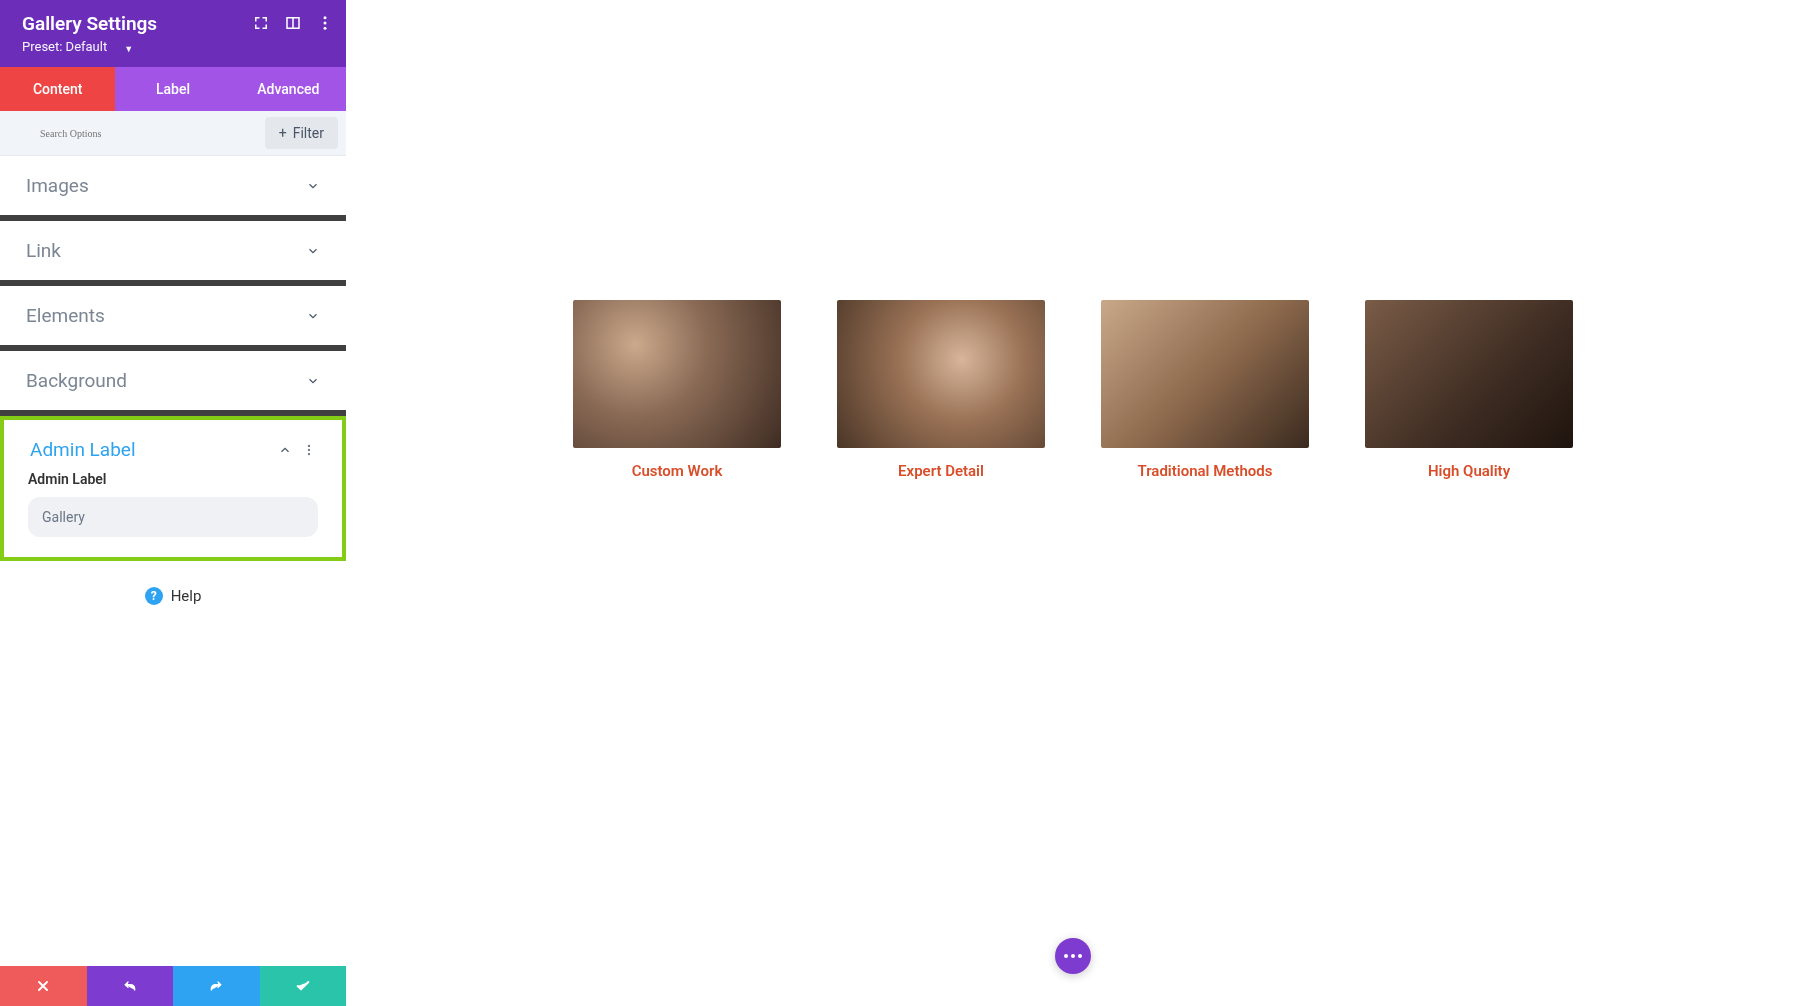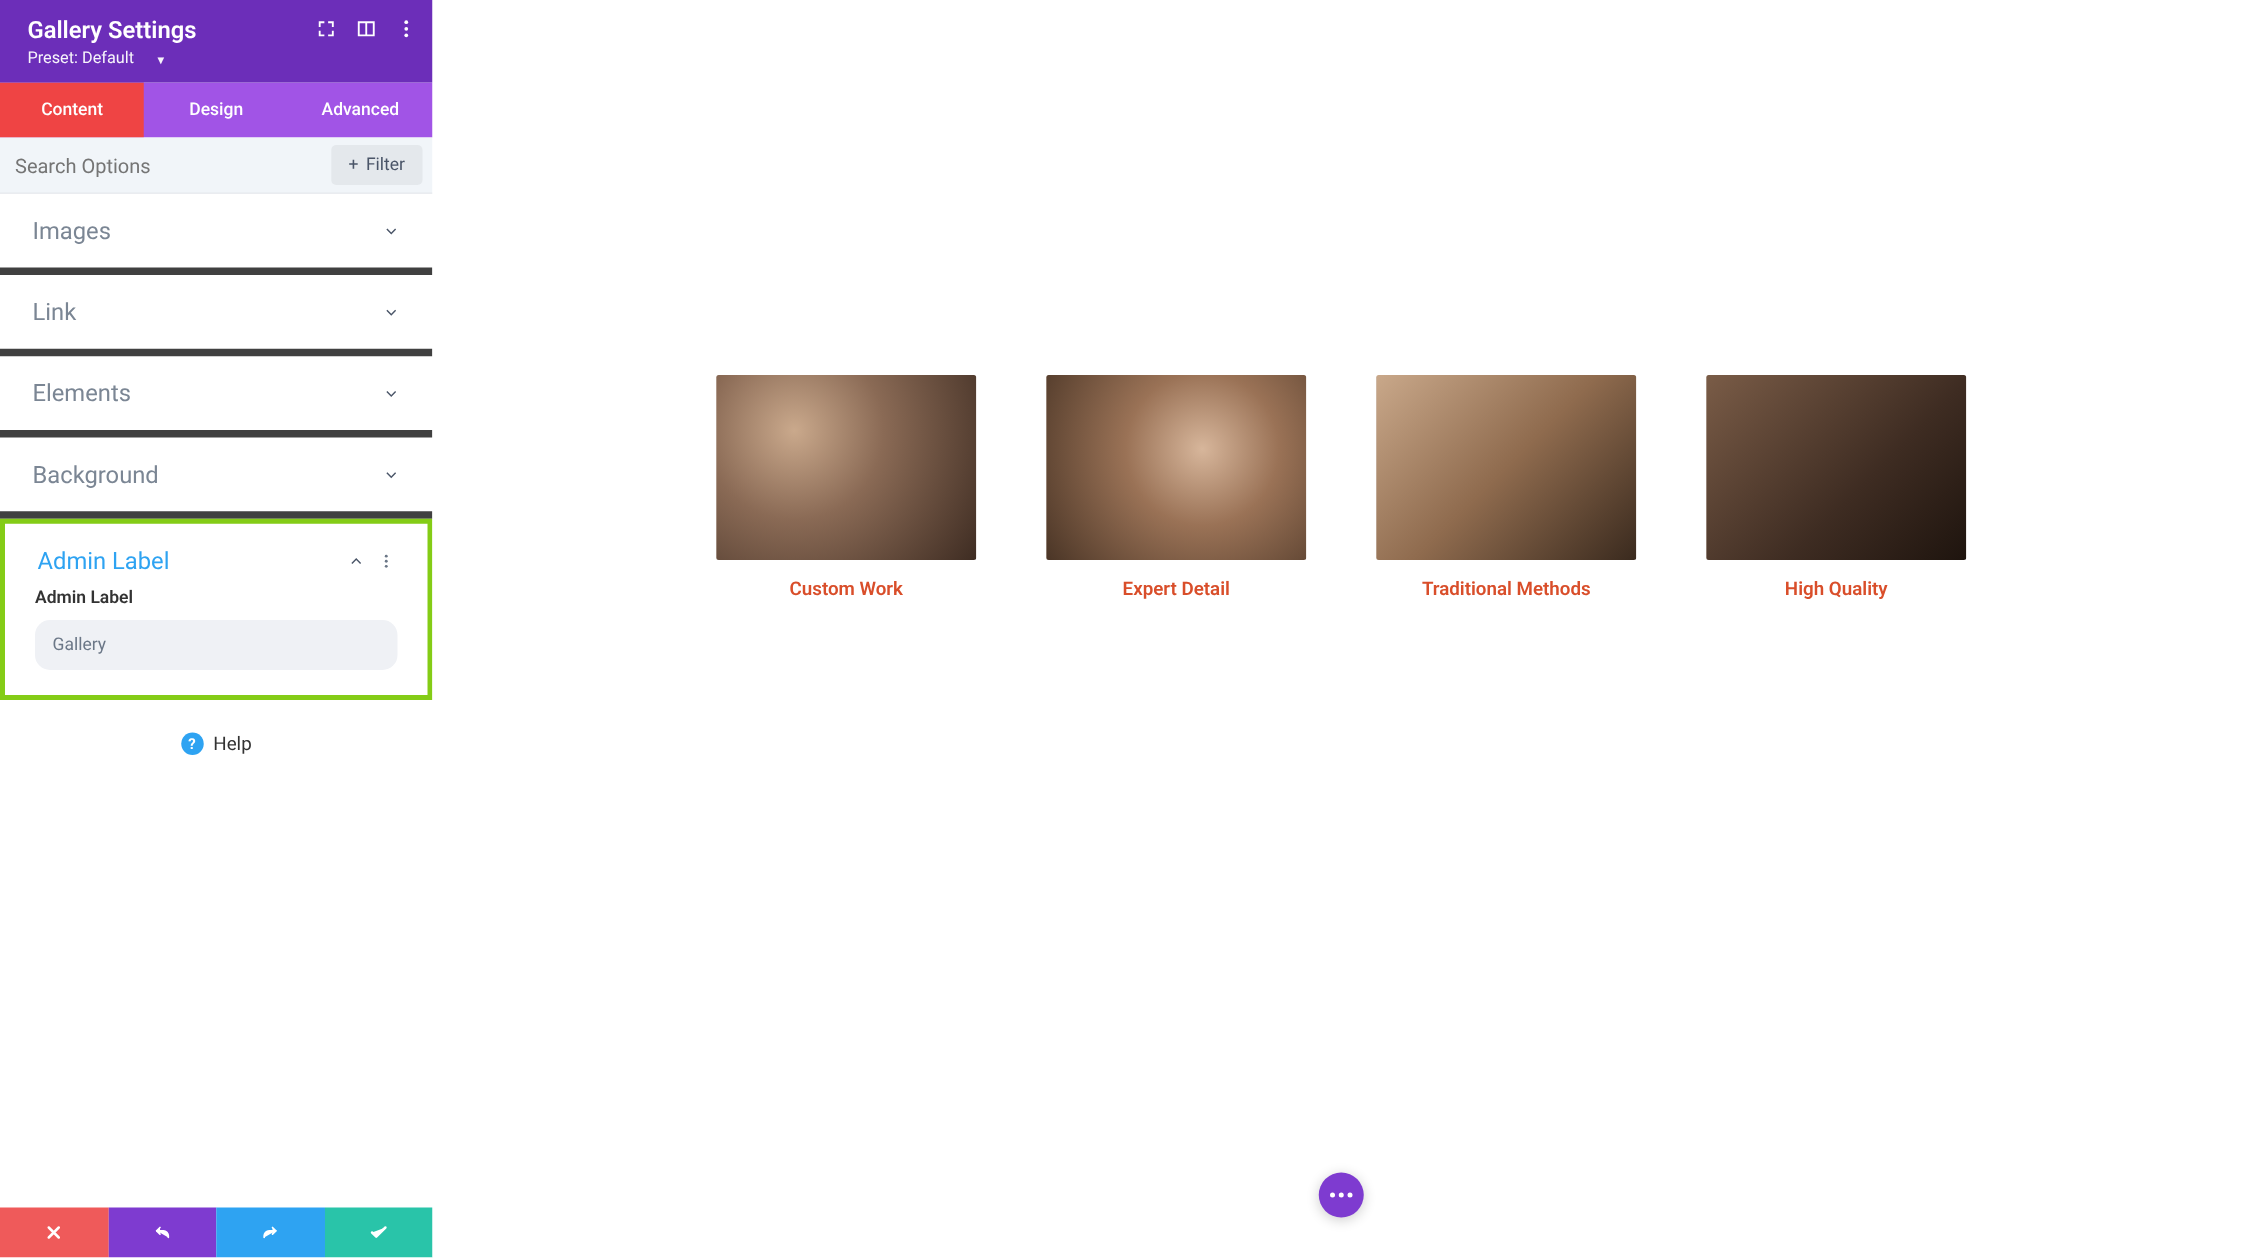--- a/index.html
+++ b/index.html
@@ -9,21 +9,21 @@
 .sb-header { background: #6c2eb9; color: #fff; padding: 12px 28px 12px 22px; position: relative; }
 .sb-title { font-size: 19px; font-weight: 600; }
 .sb-preset { font-size: 13px; margin-top: 4px; opacity: .95; cursor: pointer; display: inline-flex; align-items: flex-end; gap: 17px; }
 .sb-preset-caret { font-size: 9px; }
 .sb-header-icons { position: absolute; right: 12px; top: 14px; display: flex; gap: 14px; align-items: center; }
 .hicon { width: 18px; height: 18px; fill: #fff; cursor: pointer; }
 .sb-tabs { display: flex; background: #a154e6; }
 .sb-tab { flex: 1; padding: 14px 0; text-align: center; font-size: 14px; color: #fff; cursor: pointer; font-weight: 500; }
 .sb-tab.active { background: #ef4444; }
 .sb-filterrow { display: flex; align-items: center; background: #f1f5f9; border-bottom: 1px solid #e6e9ed; }
-.sb-search { flex: 1; border: none; background: transparent; padding: 12px 12px; font-size: 16px; color: #6b7787; outline: none; }
+.sb-search { flex: 1; border: none; background: transparent; padding: 12px 40px; font-size: 10px; color: #6b7787; outline: none; font-family: Liberation Serif, serif; }
 .sb-filterbtn { display: flex; align-items: center; gap: 6px; padding: 8px 14px; margin: 6px 8px 6px 0; border-radius: 4px; background: #e4e8ec; color: #4a5568; font-size: 14px; cursor: pointer; }
 .sb-sections { flex: 1; overflow-y: auto; }
 .sb-section { border-bottom: 6px solid #404040; }
 .sb-section-head { display: flex; align-items: center; justify-content: space-between; padding: 18px 26px; cursor: pointer; }
 .sb-section-title { font-size: 19px; color: #7b8694; font-weight: 400; }
 .chev { width: 14px; height: 14px; stroke: #4a5568; stroke-width: 2; fill: none; }
 .sb-section.expanded .sb-section-title { color: #2ea3f2; }
 .sb-section.expanded .sb-section-head { padding-bottom: 10px; }
 .sb-section-body { padding: 0 24px 20px 24px; }
 .field-label { font-size: 14px; font-weight: 600; color: #333; margin-bottom: 10px; }
@@ -75,21 +75,21 @@
         <svg class="hicon" viewBox="0 0 24 24">
             <circle cx="12" cy="5" r="2"></circle>
             <circle cx="12" cy="12" r="2"></circle>
             <circle cx="12" cy="19" r="2"></circle>
           </svg>
       </div>
     </div>
 
     <div class="sb-tabs">
       <div class="sb-tab active">Content</div>
-      <div class="sb-tab">Design</div>
+      <div class="sb-tab">Label</div>
       <div class="sb-tab">Advanced</div>
     </div>
 
     <div class="sb-filterrow">
       <input class="sb-search" placeholder="Search Options" style="">
       <div class="sb-filterbtn">
         <span>+</span>
         <span>Filter</span>
       </div>
     </div>

